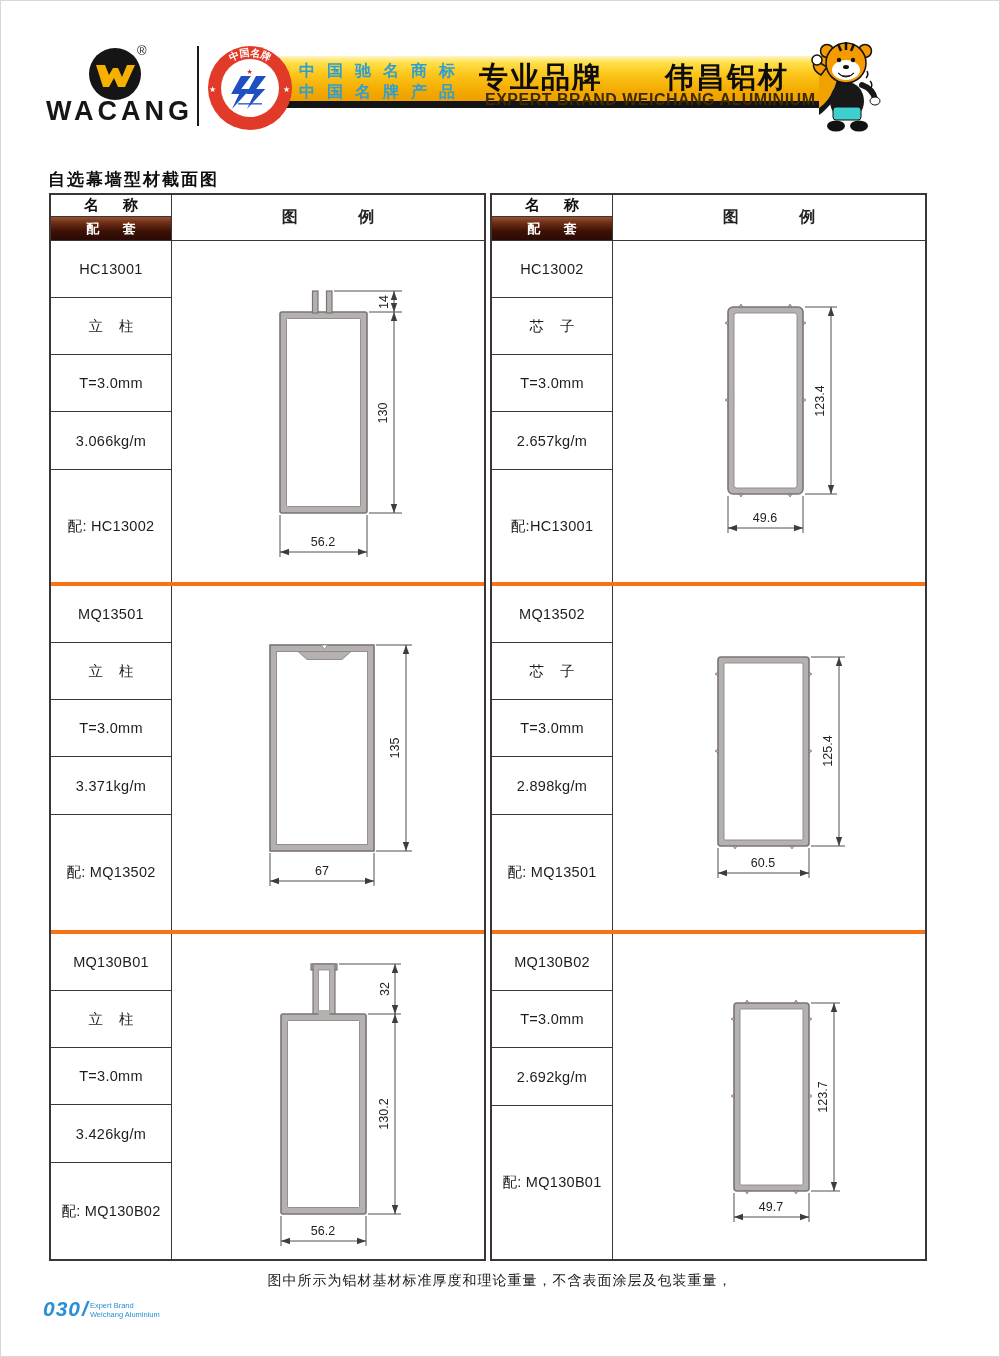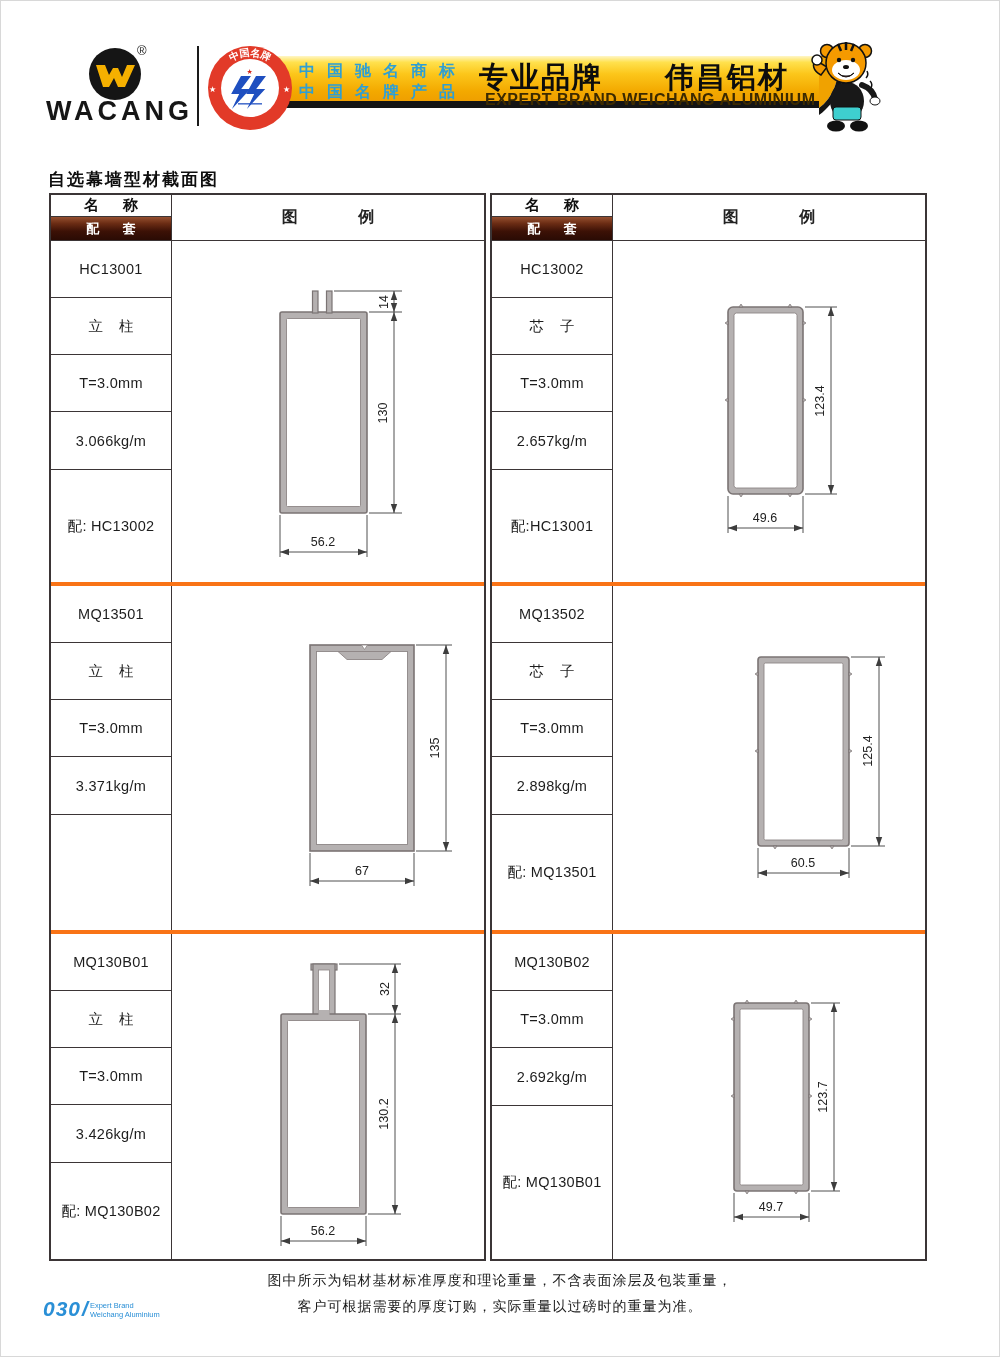--- a/index.html
+++ b/index.html
@@ -40,21 +40,21 @@
            font-size:15px;font-weight:bold;color:#111;letter-spacing:10px;text-indent:10px;
            border-bottom:1px solid #3b3536;}
   .th-match{flex:1;display:flex;align-items:center;justify-content:center;font-size:13px;
             font-weight:bold;color:#fff;letter-spacing:10px;text-indent:10px;
             background:linear-gradient(180deg,#955030 0%,#6b2c14 28%,#3c1106 62%,#2a0b04 100%);text-align:right;}
   .th-legend{flex:1;display:flex;align-items:center;justify-content:center;font-size:16px;
              font-weight:bold;color:#222;letter-spacing:28px;text-indent:28px;}
   .block{display:flex;border-bottom:4px solid #f97316;}
   .block:last-child{border-bottom:none;}
   .b1{height:341px;flex:0 0 341px;}
-  .b2{height:344px;flex:0 0 344px;gap:40px;}
+  .b2{height:344px;flex:0 0 344px;}
   .b3{flex:1;}
   .name-col{width:120px;flex:0 0 120px;border-right:1px solid #3b3536;display:flex;
             flex-direction:column;}
   .ncell{display:flex;align-items:center;justify-content:center;font-size:14.5px;
          color:#1d1d1d;border-bottom:1px solid #3b3536;text-align:center;letter-spacing:0.3px;}
   .ncell.cn{letter-spacing:6px;text-indent:6px;}
   .r1,.r2,.r3{height:56px;flex:0 0 56px;}
   .r4{height:57px;flex:0 0 57px;}
   .r5{flex:1;border-bottom:none;}
   .legend-col{flex:1;position:relative;overflow:hidden;}
@@ -190,20 +190,21 @@
         </svg>
       </div>
     </div>
 
     <div class="block b2">
       <div class="name-col">
         <div class="ncell r1">MQ13501</div>
         <div class="ncell r2 cn">立 柱</div>
         <div class="ncell r3">T=3.0mm</div>
         <div class="ncell r4">3.371kg/m</div>
+        <div class="ncell r5">配: MQ13502</div>
       </div>
       <div class="legend-col">
         <svg width="314" height="342" viewBox="0 0 314 342">
           <rect x="98" y="59" width="104" height="206" fill="#b5b1b1" stroke="#7b7474" stroke-width="1.6"></rect>
           <rect x="104.5" y="65.5" width="91" height="193" fill="#ffffff" stroke="#8d8686" stroke-width="0.9"></rect>
           <path d="M126,65.5 L179,65.5 L170,73.5 L135,73.5 Z" fill="#b5b1b1" stroke="#8d8686" stroke-width="0.9"></path>
           <path d="M149.5,59 L155.5,59 L152.5,63.5 Z" fill="#ffffff" stroke="#8d8686" stroke-width="0.8"></path>
           <g stroke="#3d3d3d" stroke-width="0.9">
             <line x1="204" y1="59" x2="240" y2="59"></line>
             <line x1="204" y1="265" x2="240" y2="265"></line>
@@ -362,21 +363,20 @@
           </g>
           <text x="214" y="163" font-size="12.5" fill="#222" text-anchor="middle" transform="rotate(-90 214 163)">123.7</text>
           <text x="158" y="277" font-size="12.5" fill="#222" text-anchor="middle">49.7</text>
         </svg>
       </div>
     </div>
   </div>
 
   <div class="note">
     <div>图中所示为铝材基材标准厚度和理论重量，不含表面涂层及包装重量，</div>
-    <div>客户可根据需要的厚度订购，实际重量以过磅时的重量为准。</div>
   </div>
 
   <div class="pageno-wrap">
     <span class="pageno">030</span>
     <span class="pageno-slash">/</span>
     <span class="pageno-labels">
       <div>Expert Brand</div>
       <div>Weichang Aluminium</div>
     </span>
   </div>

